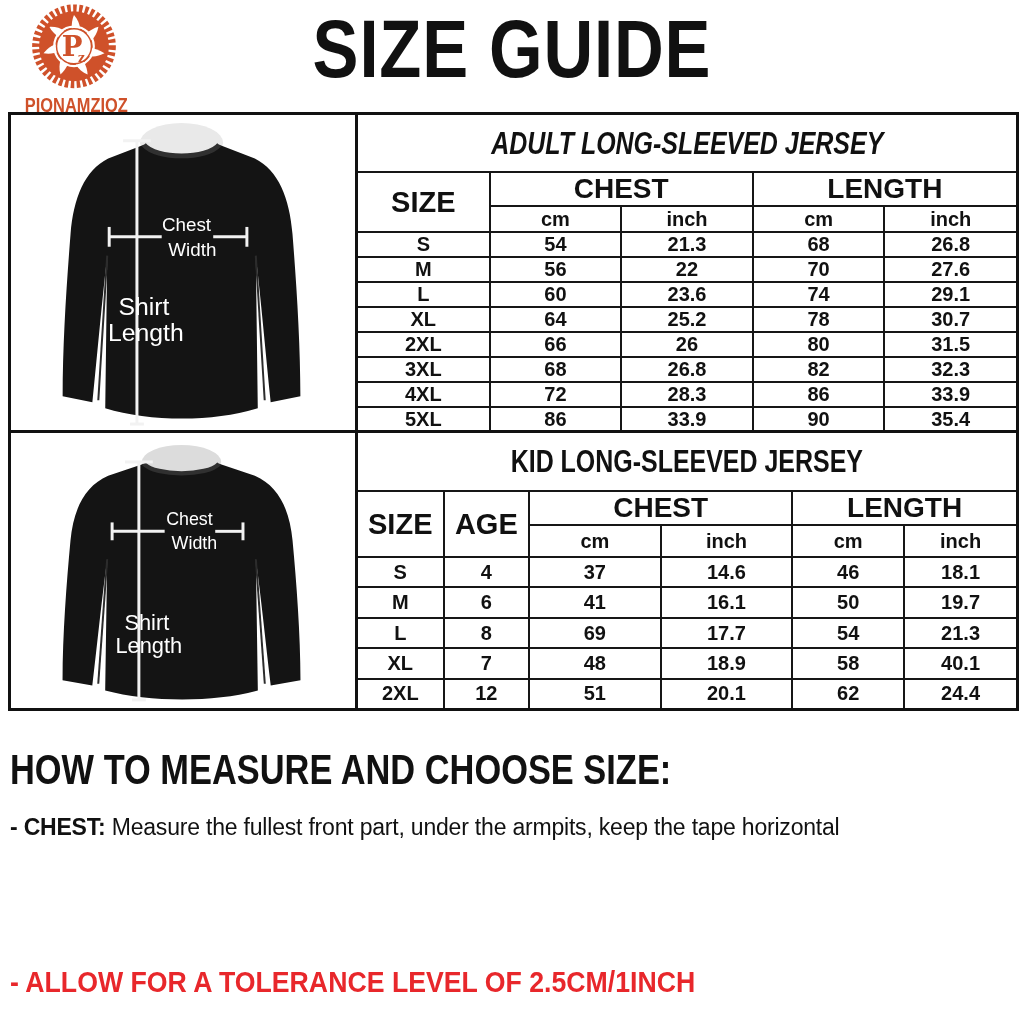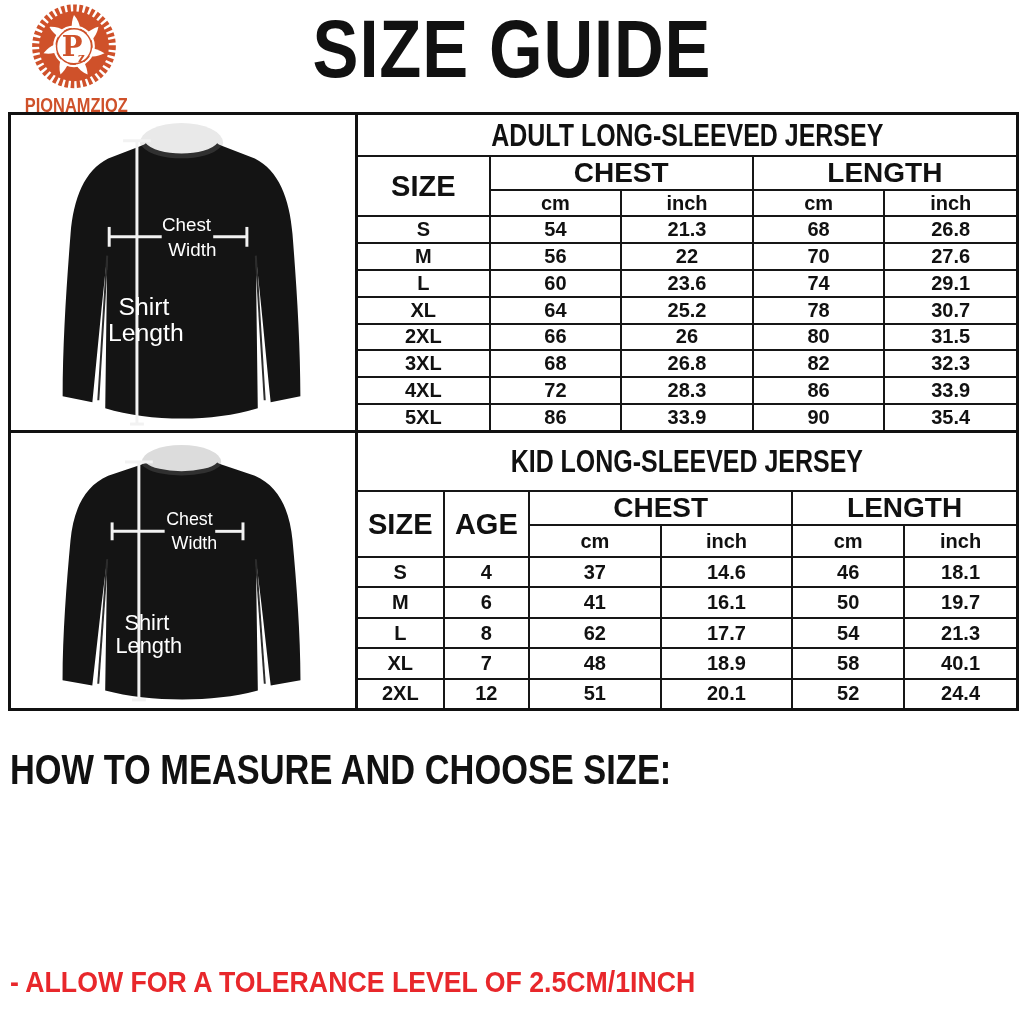--- a/index.html
+++ b/index.html
@@ -28,21 +28,21 @@
   
   .sizes-table{width:100%;height:100%;border-collapse:collapse;table-layout:fixed;}
   .sizes-table th,.sizes-table td{border:2px solid #161616;text-align:center;vertical-align:middle;padding:0;}
   .sizes-table tr > *:first-child{border-left:none;}
   .sizes-table tr > *:last-child{border-right:none;}
   .sizes-table tr:first-child > *{border-top:none;}
   .sizes-table tr:last-child > *{border-bottom:none;}
   .heavy{display:inline-block;font-weight:900;transform:scaleX(.78);transform-origin:center;
          white-space:nowrap;letter-spacing:0;}
   .r-title th{font-size:32px;}
-  .adult .r-title{height:41px;}
+  .adult .r-title{height:57px;font-style:italic;}
   .kid  .r-title{height:58px;}
   .r-h1 th{font-size:28px;font-weight:700;}
   .adult .r-h1{height:26px;}
   .kid  .r-h1{height:33px;}
   .r-h2 th{font-size:20px;font-weight:700;}
   .adult .r-h2{height:26px;}
   .kid  .r-h2{height:32px;}
   .h-size{font-size:29px !important;font-weight:700;}
   .sizes-table td{font-size:20px;font-weight:700;}
 
@@ -270,46 +270,47 @@
               <td>M</td>
               <td>6</td>
               <td>41</td>
               <td>16.1</td>
               <td>50</td>
               <td>19.7</td>
             </tr>
         <tr class="r-data">
               <td>L</td>
               <td>8</td>
-              <td>62</td>
+              <td>69</td>
               <td>17.7</td>
               <td>54</td>
               <td>21.3</td>
             </tr>
         <tr class="r-data">
               <td>XL</td>
               <td>7</td>
               <td>48</td>
               <td>18.9</td>
               <td>58</td>
               <td>40.1</td>
             </tr>
         <tr class="r-data">
               <td>2XL</td>
               <td>12</td>
               <td>51</td>
               <td>20.1</td>
-              <td>52</td>
+              <td>62</td>
               <td>24.4</td>
             </tr>
       </tbody>
         </table>
     </div>
   </div>
 
   <div class="howto-heading">HOW TO MEASURE AND CHOOSE SIZE:</div>
 
+  <div class="bullet bullet-1"><span class="b-label">- CHEST:</span><span> Measure the fullest front part, under the armpits, keep the tape horizontal</span></div>
 
 
 
   <div class="tolerance">- ALLOW FOR A TOLERANCE LEVEL OF 2.5CM/1INCH</div>
 
 </div>
 
 </body></html>

